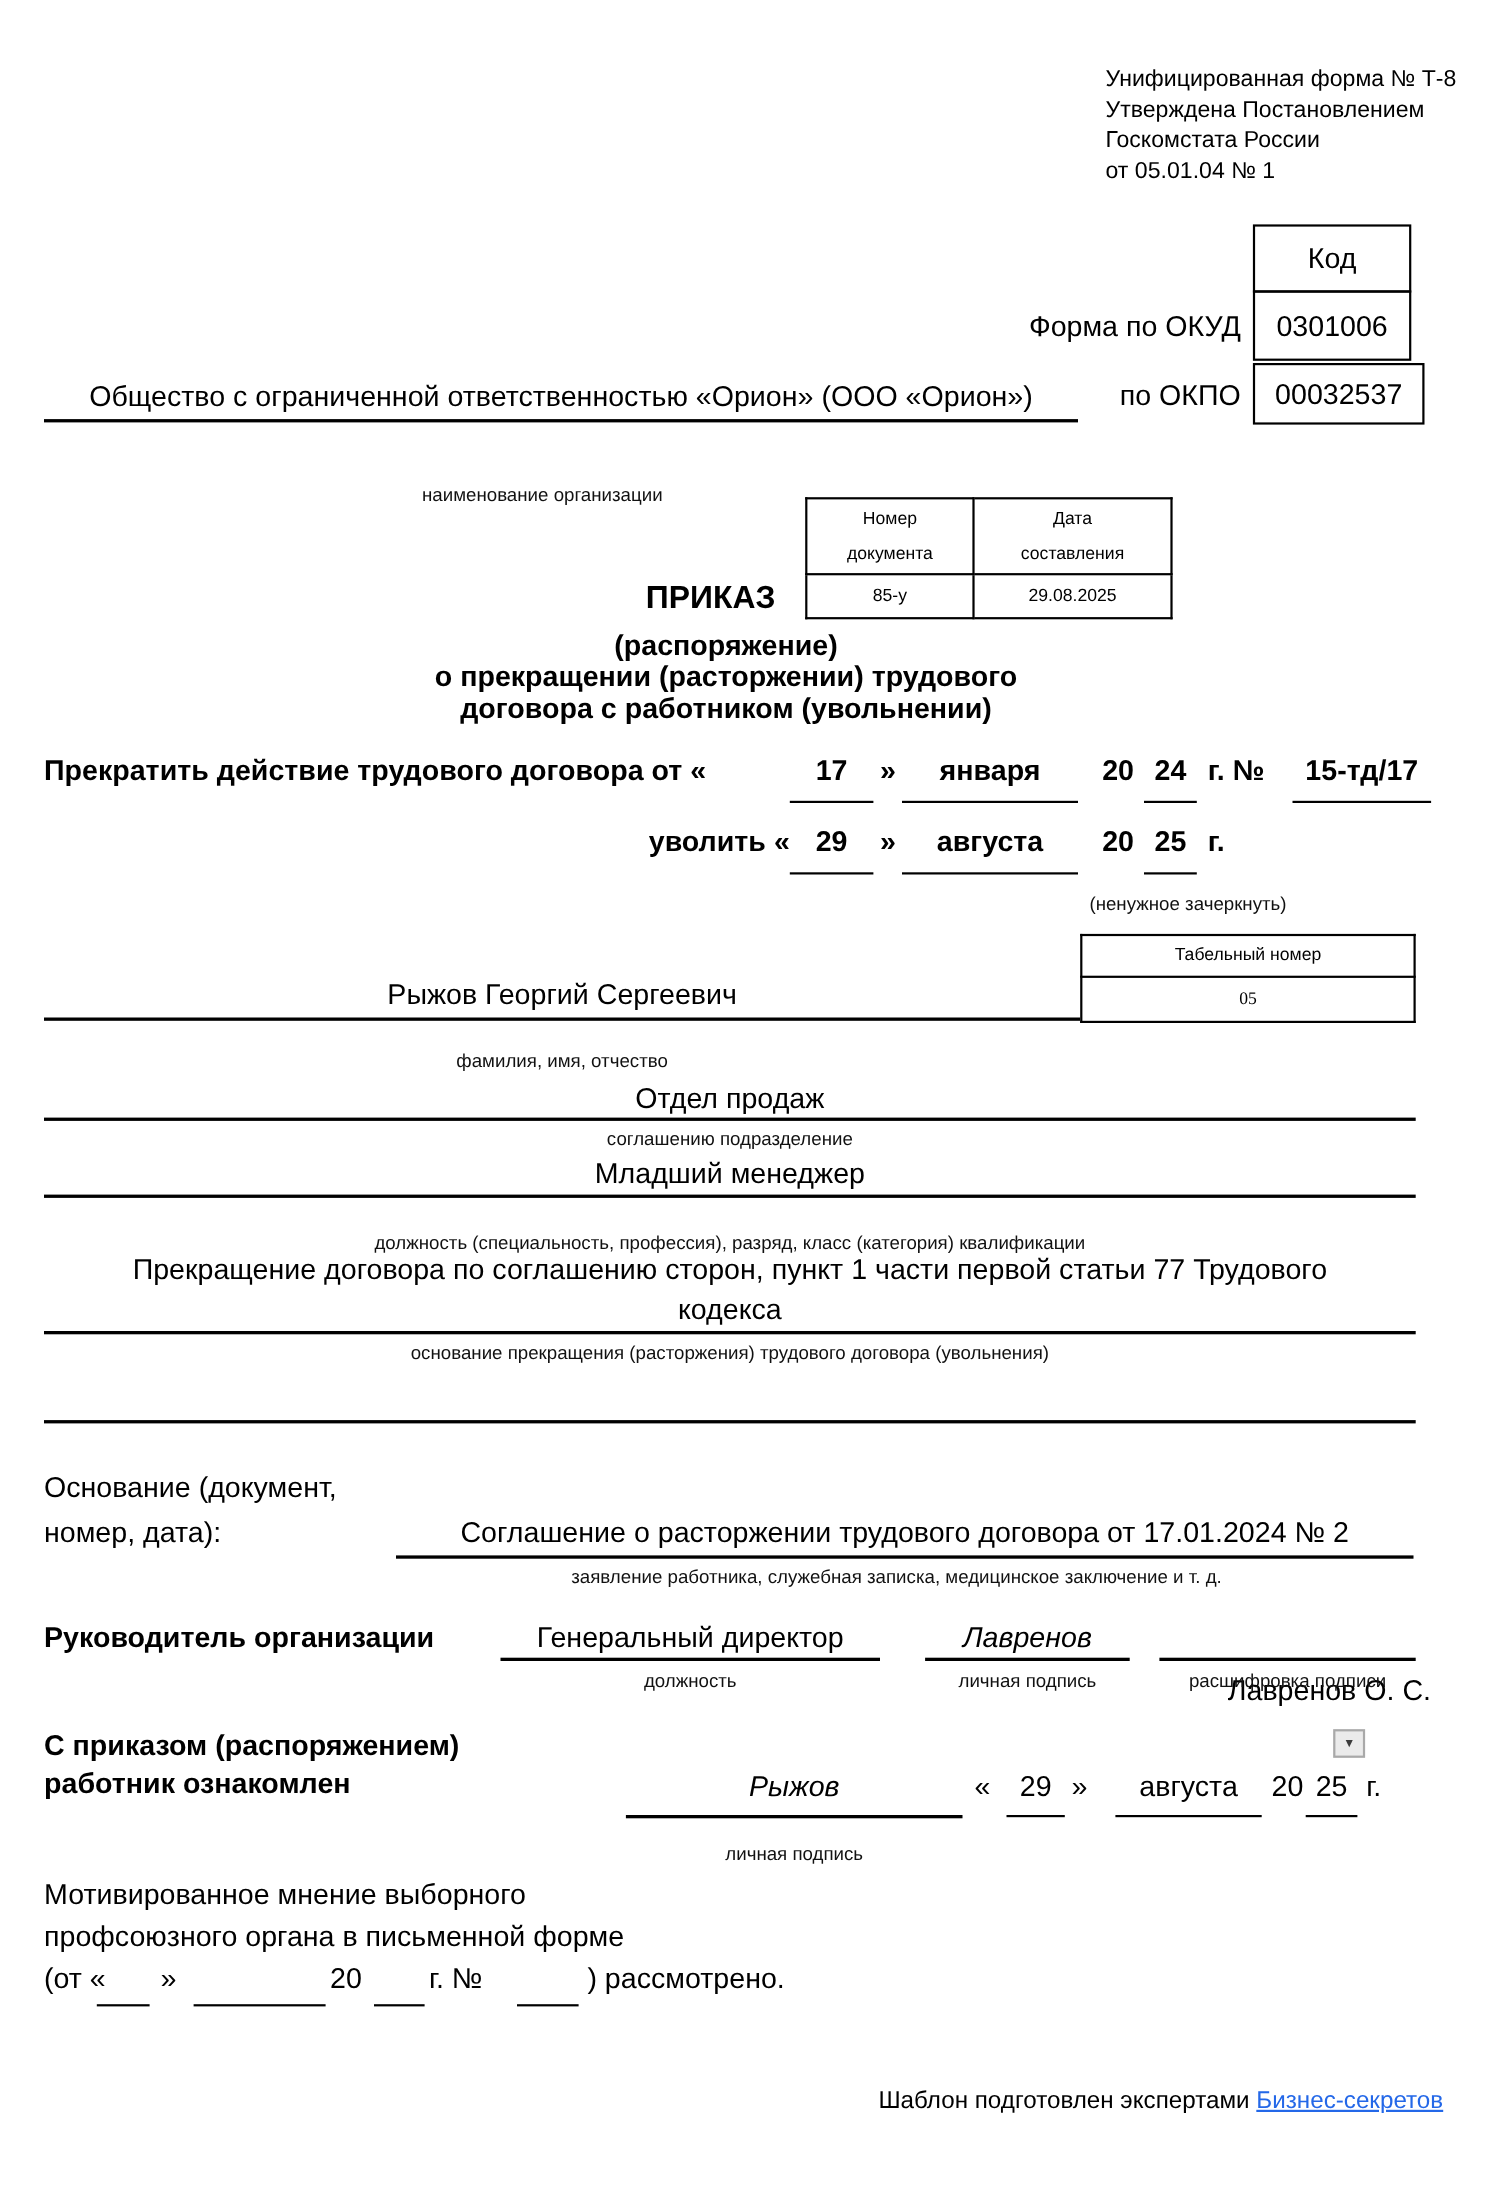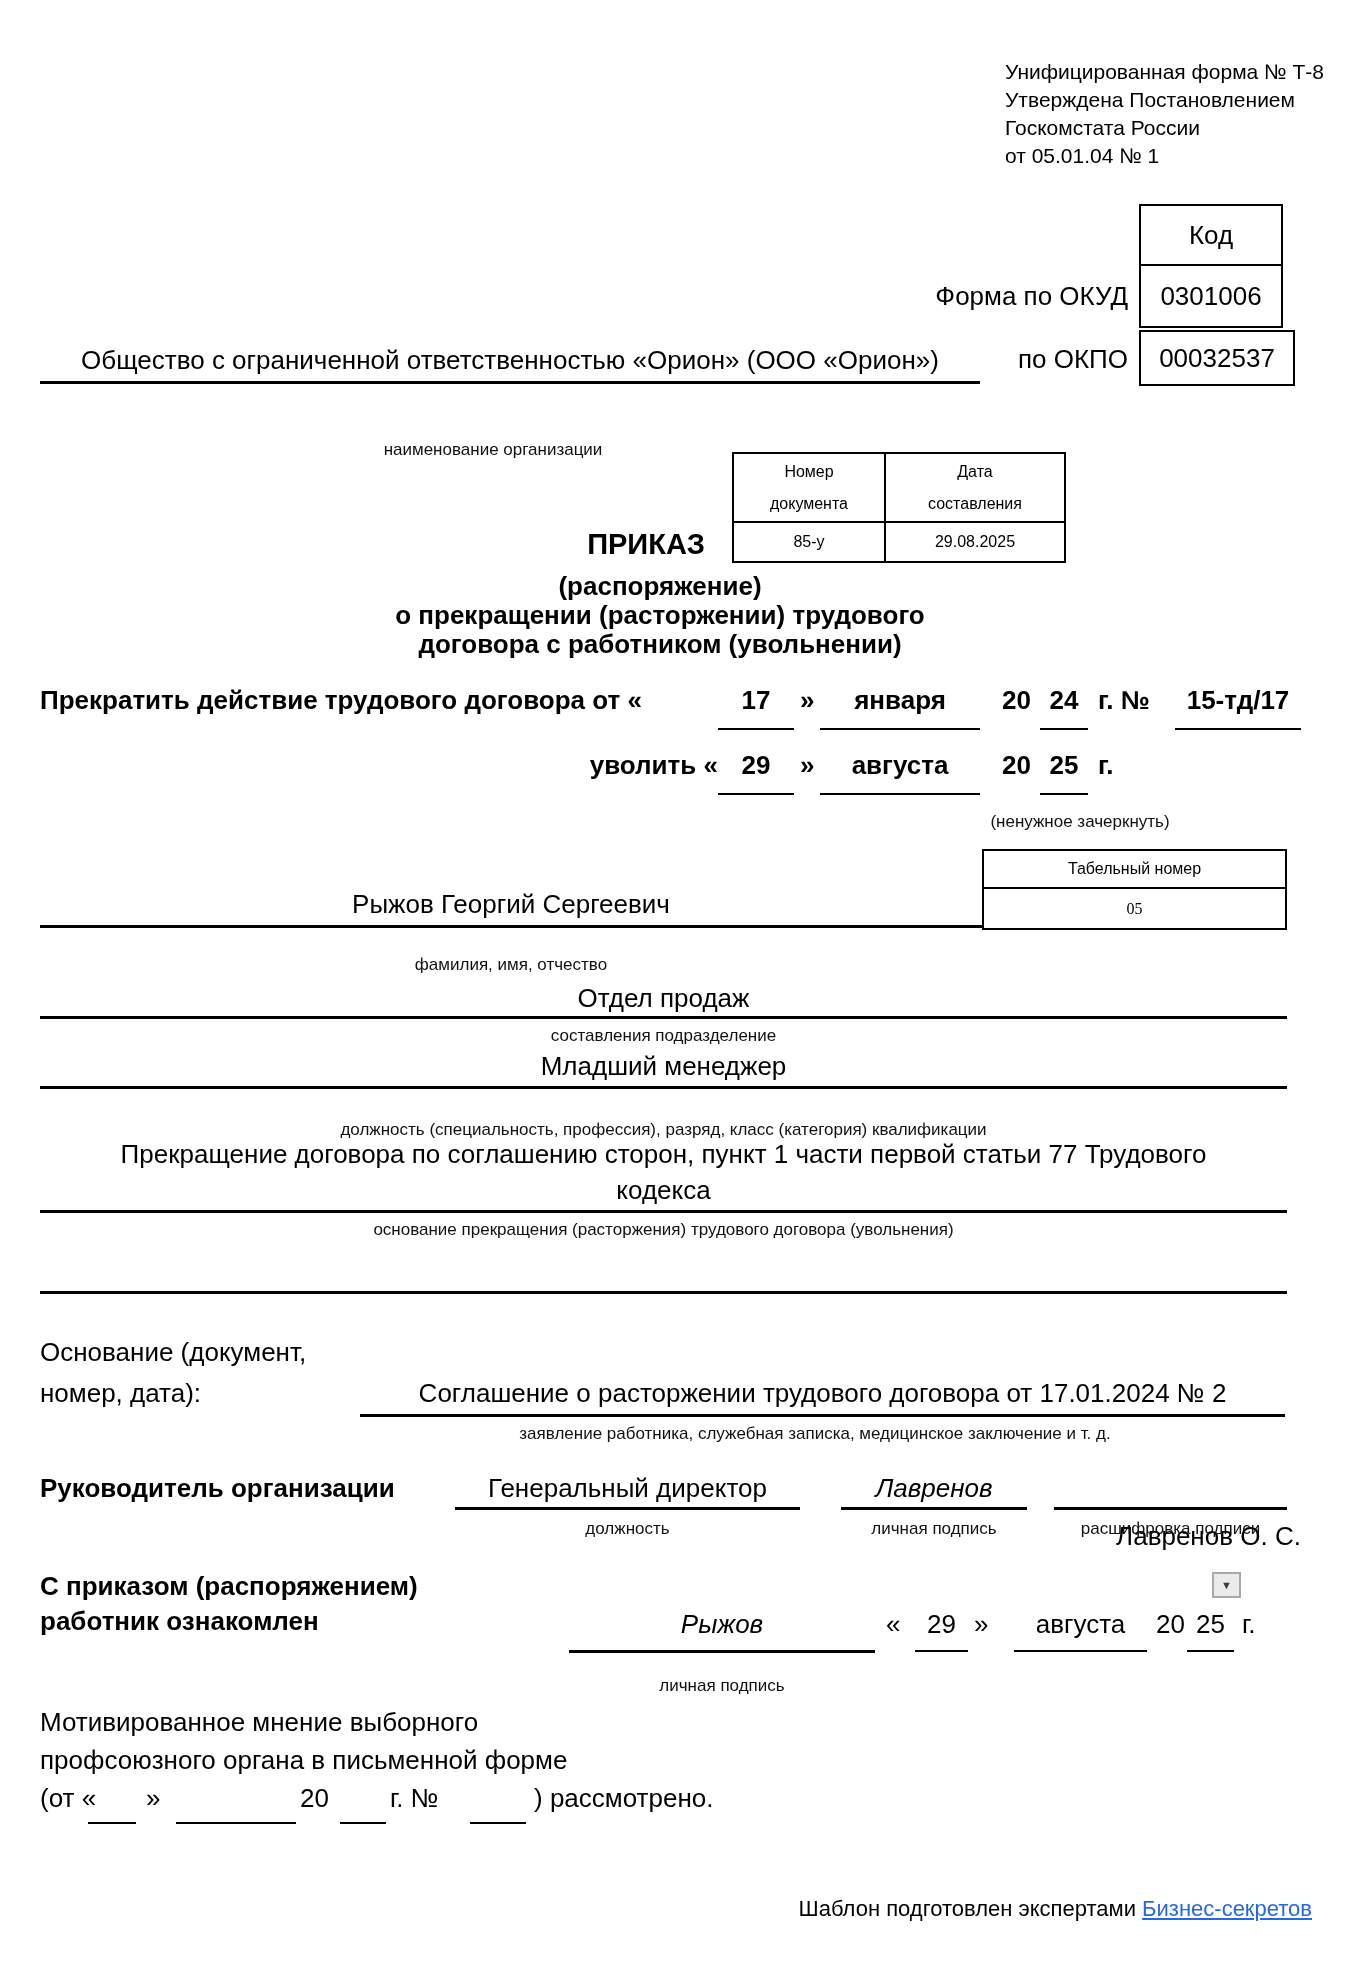--- a/index.html
+++ b/index.html
@@ -103,21 +103,21 @@
         </tr>
   </tbody>
     </table>
 
   <div class="t c" style="left:40px;top:890px;width:942px;">Рыжов Георгий Сергеевич</div>
   <div class="ln" style="left:40px;top:925px;width:942px;"></div>
   <div class="t c" style="left:40px;top:984px;width:1247px;">Отдел продаж</div>
 
   <div class="t c small" style="left:40px;top:955px;width:942px;">фамилия, имя, отчество</div>
   <div class="ln" style="left:40px;top:1016px;width:1247px;"></div>
-  <div class="t c small" style="left:40px;top:1026px;width:1247px;">составления подразделение</div>
+  <div class="t c small" style="left:40px;top:1026px;width:1247px;">соглашению подразделение</div>
 
   <div class="t c" style="left:40px;top:1052px;width:1247px;">Младший менеджер</div>
   <div class="ln" style="left:40px;top:1086px;width:1247px;"></div>
   <div class="t c small" style="left:40px;top:1120px;width:1247px;">должность (специальность, профессия), разряд, класс (категория) квалификации</div>
 
   <div class="t c" style="left:40px;top:1140px;width:1247px;">Прекращение договора по соглашению сторон, пункт 1 части первой статьи 77 Трудового</div>
   <div class="t c" style="left:40px;top:1176px;width:1247px;">кодекса</div>
   <div class="ln" style="left:40px;top:1210px;width:1247px;"></div>
   <div class="t c small" style="left:40px;top:1220px;width:1247px;">основание прекращения (расторжения) трудового договора (увольнения)</div>
   <div class="ln" style="left:40px;top:1291px;width:1247px;"></div>

